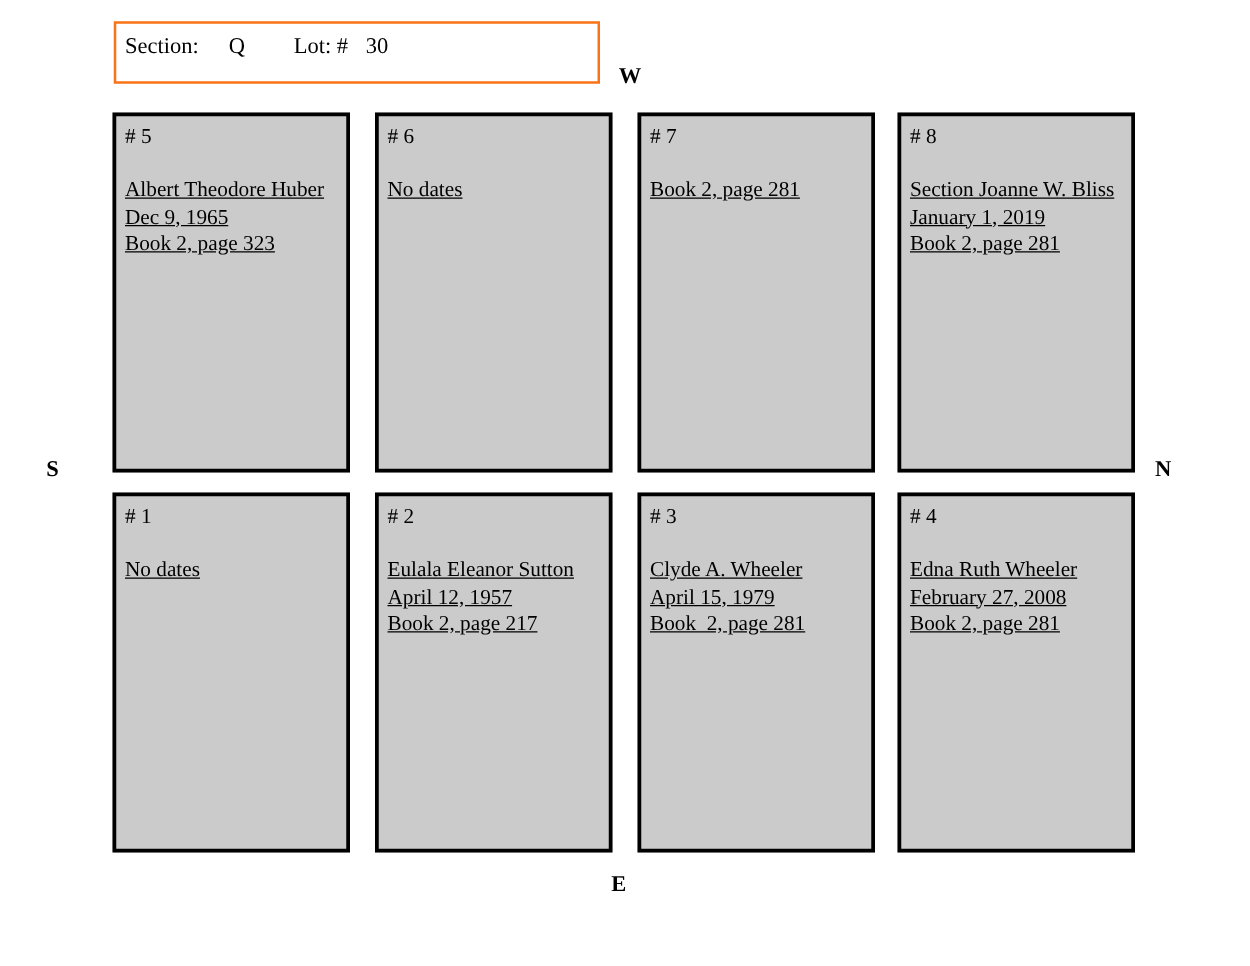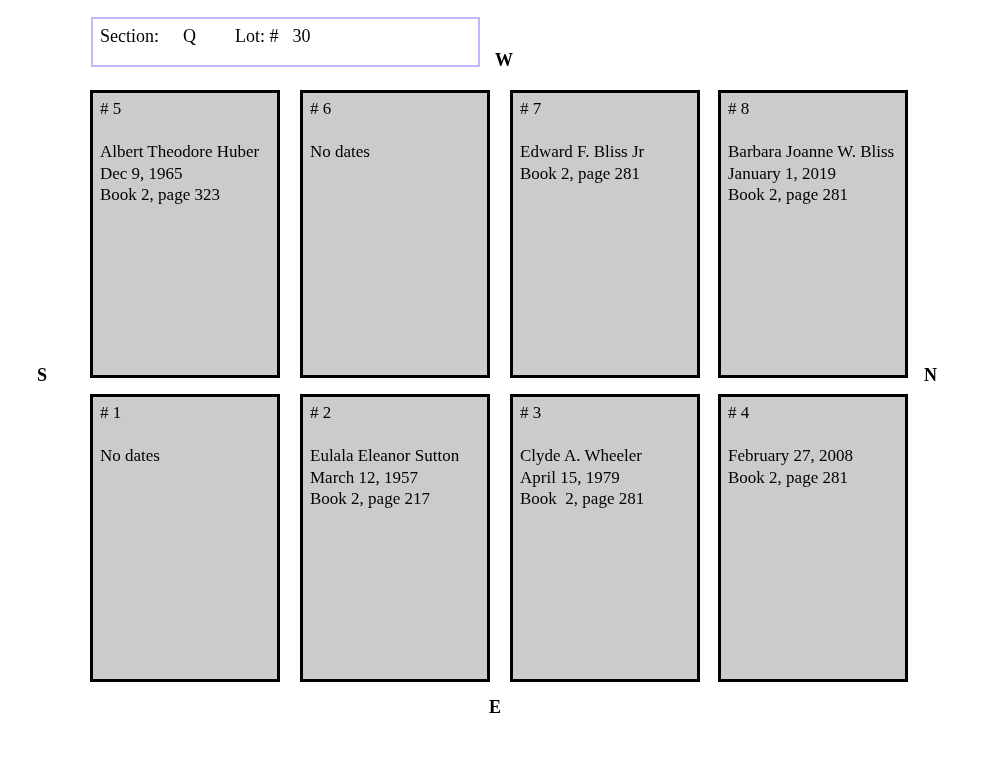--- a/index.html
+++ b/index.html
@@ -18,21 +18,21 @@
   }
 
   
   .title-box {
     position: absolute;
     left: 91px;
     top: 17px;
     width: 389px;
     height: 50px;
     box-sizing: border-box;
-    border: 2px solid #c4b5fd;
+    border: 2px solid #f97316;
     background: #ffffff;
     font-size: 18px;
     line-height: 22px;
     padding: 6px 0 16px 7px;
     white-space: pre;
   }
   .title-box .seg-q   { margin-left: 24px; }
   .title-box .seg-lot { margin-left: 39px; }
   .title-box .seg-num { margin-left: 14px; }
 
@@ -58,20 +58,21 @@
     background: #cbcbcb;
     font-size: 17px;
     line-height: 21.5px;
     padding: 5px 2px 0 7px;
   }
   .plot .plot-num {
     white-space: pre;
   }
   .plot .plot-body {
     margin-top: 21.5px;
+    text-decoration: underline;
   }
   .plot .plot-line {
     white-space: pre-wrap;
   }
 
   
   .col-1 { left: 90px; }
   .col-2 { left: 300px; }
   .col-3 { left: 510px; }
   .col-4 { left: 718px; }
@@ -103,61 +104,61 @@
     <div class="plot-num"># 6</div>
     <div class="plot-body">
       <div class="plot-line">No dates</div>
       <div class="plot-line"></div>
     </div>
   </div>
 
   <div class="plot col-3 row-top">
     <div class="plot-num"># 7</div>
     <div class="plot-body">
-      <div class="plot-line">Edward F. Bliss Jr</div>
       <div class="plot-line">Book 2, page 281</div>
     </div>
   </div>
 
   <div class="plot col-4 row-top">
     <div class="plot-num"># 8</div>
     <div class="plot-body">
-      <div class="plot-line">Barbara Joanne W. Bliss</div>
+      <div class="plot-line">Section Joanne W. Bliss</div>
       <div class="plot-line">January 1, 2019</div>
       <div class="plot-line">Book 2, page 281</div>
     </div>
   </div>
 
   <div class="plot col-1 row-bottom">
     <div class="plot-num"># 1</div>
     <div class="plot-body">
       <div class="plot-line">No dates</div>
       <div class="plot-line"></div>
     </div>
   </div>
 
   <div class="plot col-2 row-bottom">
     <div class="plot-num"># 2</div>
     <div class="plot-body">
       <div class="plot-line">Eulala Eleanor Sutton</div>
-      <div class="plot-line">March 12, 1957</div>
+      <div class="plot-line">April 12, 1957</div>
       <div class="plot-line">Book 2, page 217</div>
     </div>
   </div>
 
   <div class="plot col-3 row-bottom">
     <div class="plot-num"># 3</div>
     <div class="plot-body">
       <div class="plot-line">Clyde A. Wheeler</div>
       <div class="plot-line">April 15, 1979</div>
       <div class="plot-line">Book  2, page 281</div>
     </div>
   </div>
 
   <div class="plot col-4 row-bottom">
     <div class="plot-num"># 4</div>
     <div class="plot-body">
+      <div class="plot-line">Edna Ruth Wheeler</div>
       <div class="plot-line">February 27, 2008</div>
       <div class="plot-line">Book 2, page 281</div>
     </div>
   </div>
 
 </div>
 
 </body></html>

